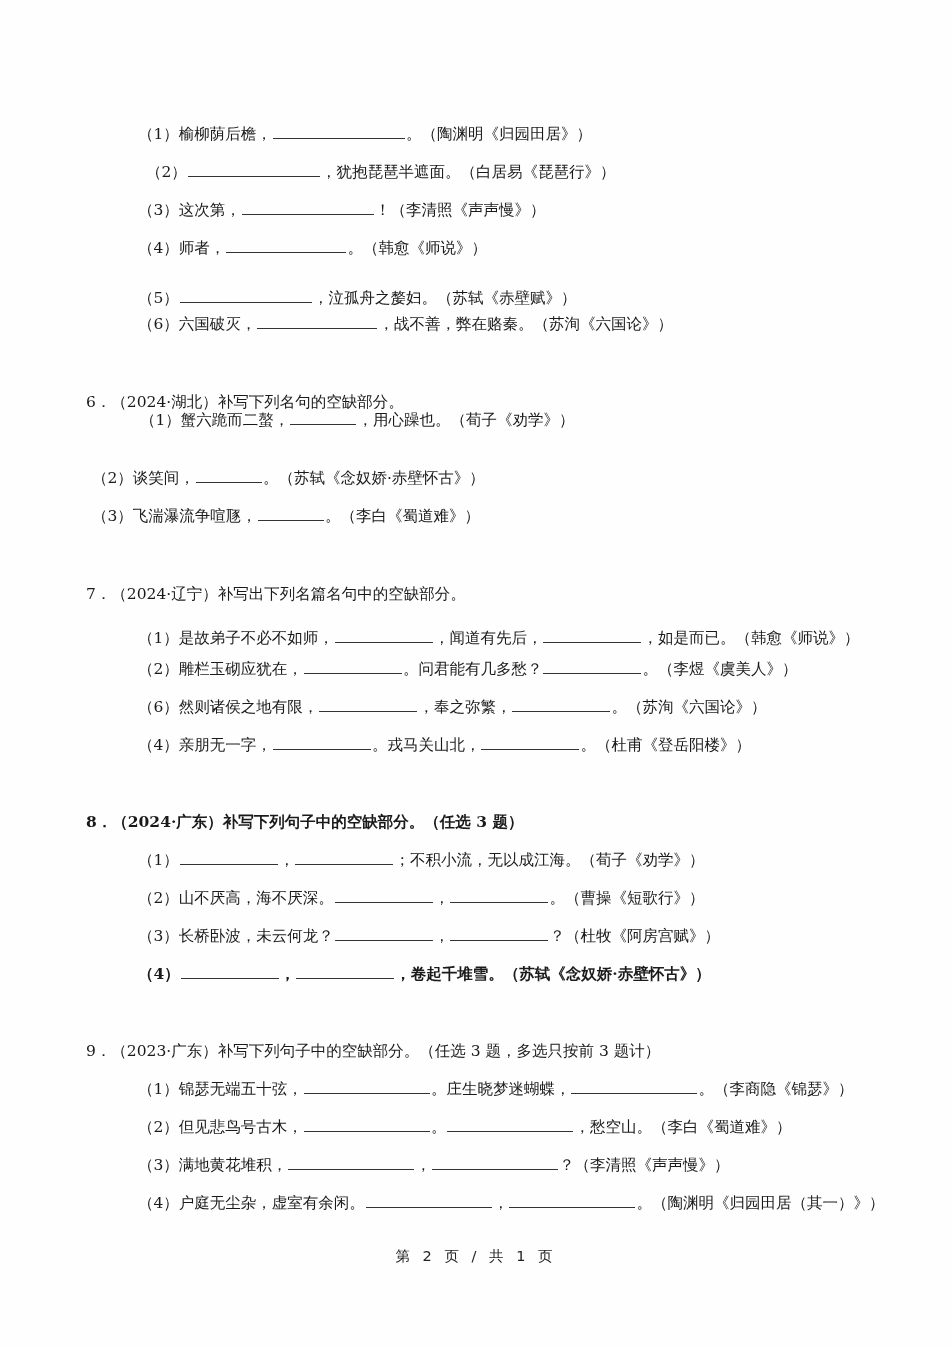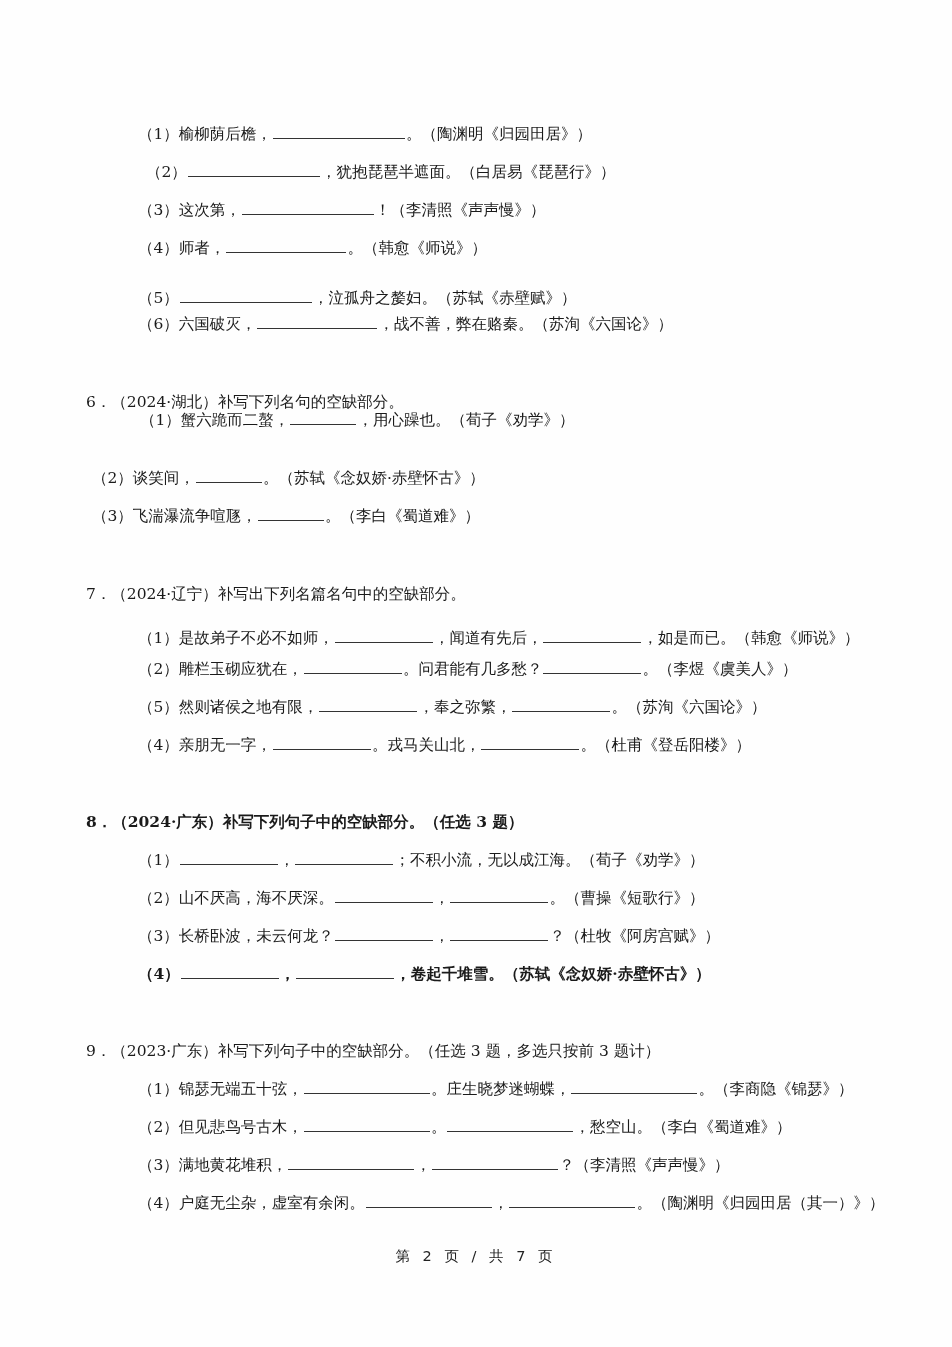--- a/index.html
+++ b/index.html
@@ -40,27 +40,27 @@
     <div class="line sub1" style="top: 238px;"><span>（4）师者，</span><span class="blank" style="width: 120px;"></span><span>。（韩愈《师说》）</span></div>
     <div class="line sub1" style="top: 288px;"><span>（5）</span><span class="blank" style="width: 132px;"></span><span>，泣孤舟之嫠妇。（苏轼《赤壁赋》）</span></div>
     <div class="line sub1" style="top: 314px;"><span>（6）六国破灭，</span><span class="blank" style="width: 120px;"></span><span>，战不善，弊在赂秦。（苏洵《六国论》）</span></div>
     <div class="line q-head" style="top: 392px;">6．（2024·湖北）补写下列名句的空缺部分。</div>
     <div class="line sub6" style="top: 410px; margin-left: 48px;"><span>（1）蟹六跪而二螯，</span><span class="blank" style="width: 66px;"></span><span>，用心躁也。（荀子《劝学》）</span></div>
     <div class="line sub6" style="top: 468px;"><span>（2）谈笑间，</span><span class="blank" style="width: 66px;"></span><span>。（苏轼《念奴娇·赤壁怀古》）</span></div>
     <div class="line sub6" style="top: 506px;"><span>（3）飞湍瀑流争喧豗，</span><span class="blank" style="width: 66px;"></span><span>。（李白《蜀道难》）</span></div>
     <div class="line q-head" style="top: 584px;">7．（2024·辽宁）补写出下列名篇名句中的空缺部分。</div>
     <div class="line sub1" style="top: 587px; margin-top: 41px;"><span>（1）是故弟子不必不如师，</span><span class="blank" style="width: 98px;"></span><span>，闻道有先后，</span><span class="blank" style="width: 98px;"></span><span>，如是而已。（韩愈《师说》）</span></div>
     <div class="line sub1" style="top: 659px;"><span>（2）雕栏玉砌应犹在，</span><span class="blank" style="width: 98px;"></span><span>。问君能有几多愁？</span><span class="blank" style="width: 98px;"></span><span>。（李煜《虞美人》）</span></div>
-    <div class="line sub1" style="top: 697px;"><span>（5）然则诸侯之地有限，</span><span class="blank" style="width: 98px;"></span><span>，奉之弥繁，</span><span class="blank" style="width: 98px;"></span><span>。（苏洵《六国论》）</span></div>
+    <div class="line sub1" style="top: 697px;"><span>（6）然则诸侯之地有限，</span><span class="blank" style="width: 98px;"></span><span>，奉之弥繁，</span><span class="blank" style="width: 98px;"></span><span>。（苏洵《六国论》）</span></div>
     <div class="line sub1" style="top: 735px;"><span>（4）亲朋无一字，</span><span class="blank" style="width: 98px;"></span><span>。戎马关山北，</span><span class="blank" style="width: 98px;"></span><span>。（杜甫《登岳阳楼》）</span></div>
     <div class="line q-head" style="top: 812px; font-weight: bold;">8．（2024·广东）补写下列句子中的空缺部分。（任选 3 题）</div>
     <div class="line sub1" style="top: 850px;"><span>（1）</span><span class="blank" style="width: 98px;"></span><span>，</span><span class="blank" style="width: 98px;"></span><span>；不积小流，无以成江海。（荀子《劝学》）</span></div>
     <div class="line sub1" style="top: 888px; text-align: right;"><span>（2）山不厌高，海不厌深。</span><span class="blank" style="width: 98px;"></span><span>，</span><span class="blank" style="width: 98px;"></span><span>。（曹操《短歌行》）</span></div>
     <div class="line sub1" style="top: 926px;"><span>（3）长桥卧波，未云何龙？</span><span class="blank" style="width: 98px;"></span><span>，</span><span class="blank" style="width: 98px;"></span><span>？（杜牧《阿房宫赋》）</span></div>
     <div class="line sub1" style="top: 964px; font-weight: bold;"><span>（4）</span><span class="blank" style="width: 98px;"></span><span>，</span><span class="blank" style="width: 98px;"></span><span>，卷起千堆雪。（苏轼《念奴娇·赤壁怀古》）</span></div>
     <div class="line q-head" style="top: 1041px;">9．（2023·广东）补写下列句子中的空缺部分。（任选 3 题，多选只按前 3 题计）</div>
     <div class="line sub1" style="top: 1079px; text-align: right;"><span>（1）锦瑟无端五十弦，</span><span class="blank" style="width: 126px;"></span><span>。庄生晓梦迷蝴蝶，</span><span class="blank" style="width: 126px;"></span><span>。（李商隐《锦瑟》）</span></div>
     <div class="line sub1" style="top: 1117px;"><span>（2）但见悲鸟号古木，</span><span class="blank" style="width: 126px;"></span><span>。</span><span class="blank" style="width: 126px;"></span><span>，愁空山。（李白《蜀道难》）</span></div>
     <div class="line sub1" style="top: 1155px;"><span>（3）满地黄花堆积，</span><span class="blank" style="width: 126px;"></span><span>，</span><span class="blank" style="width: 126px;"></span><span>？（李清照《声声慢》）</span></div>
     <div class="line sub1" style="top: 1193px;"><span>（4）户庭无尘杂，虚室有余闲。</span><span class="blank" style="width: 126px;"></span><span>，</span><span class="blank" style="width: 126px;"></span><span>。（陶渊明《归园田居（其一）》）</span></div>
   </div>
 
-<div class="footer">第 2 页 / 共 7 页</div>
+<div class="footer">第 2 页 / 共 1 页</div>
 
 </body></html>

